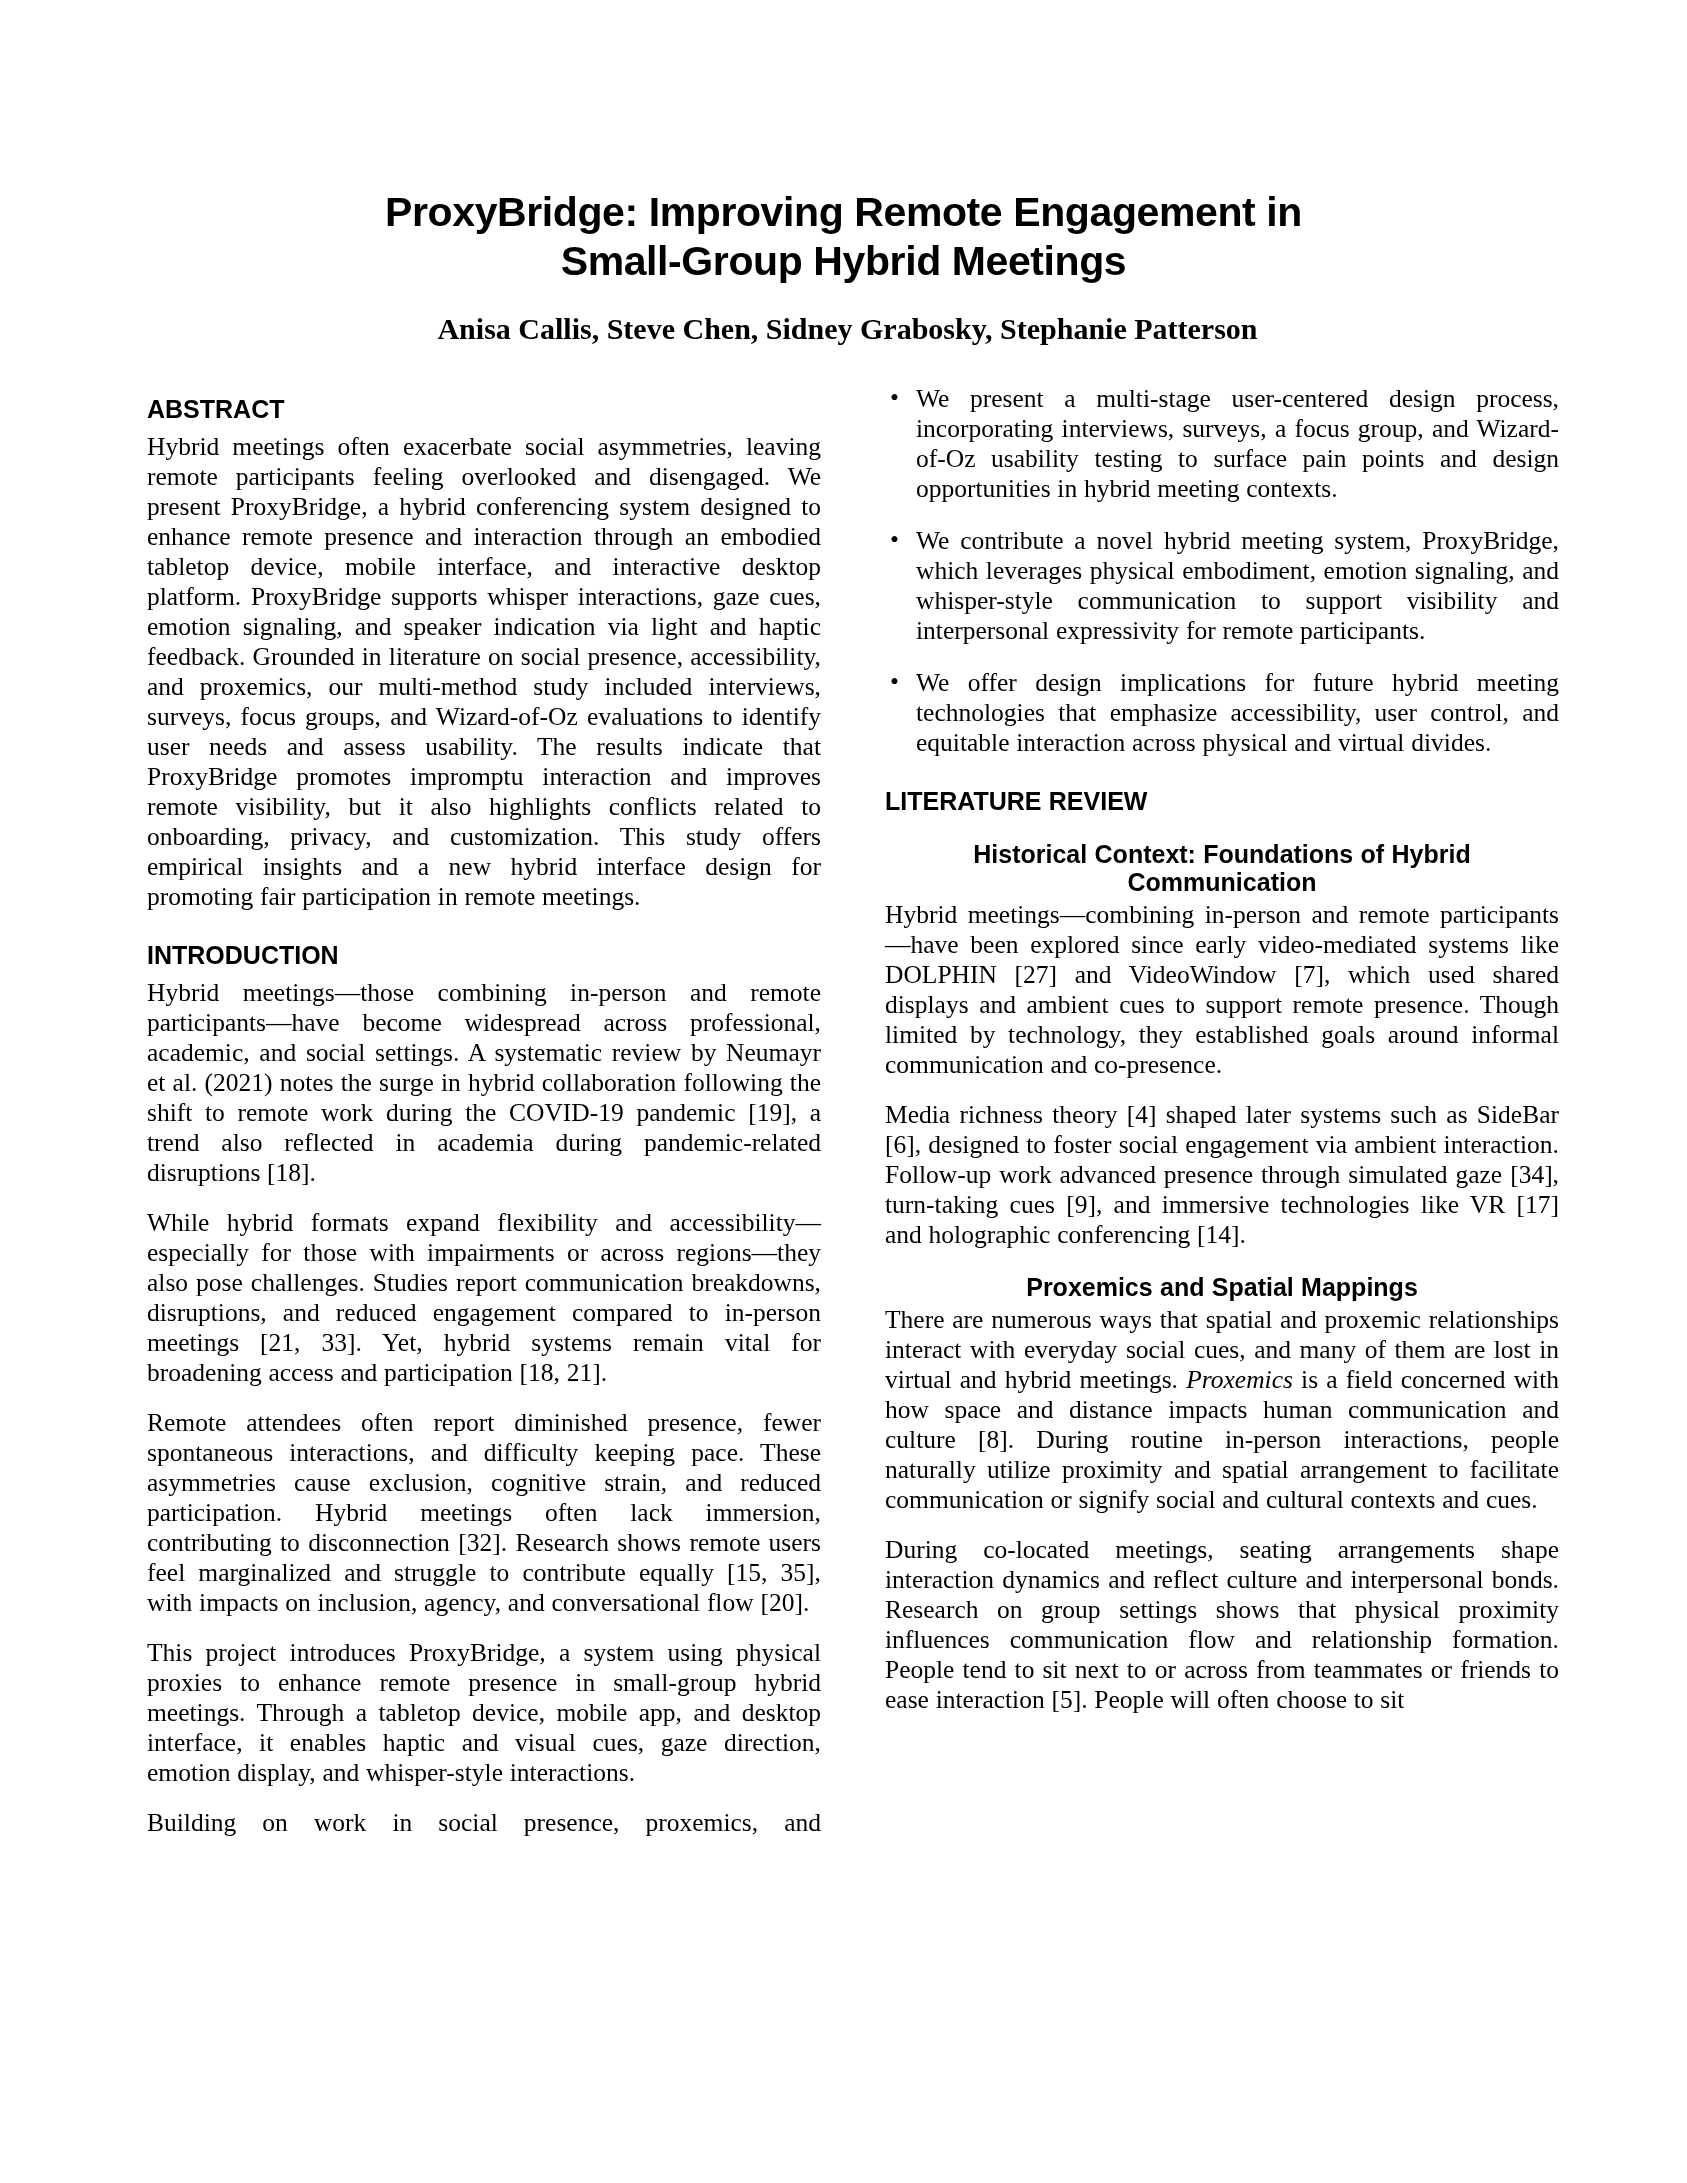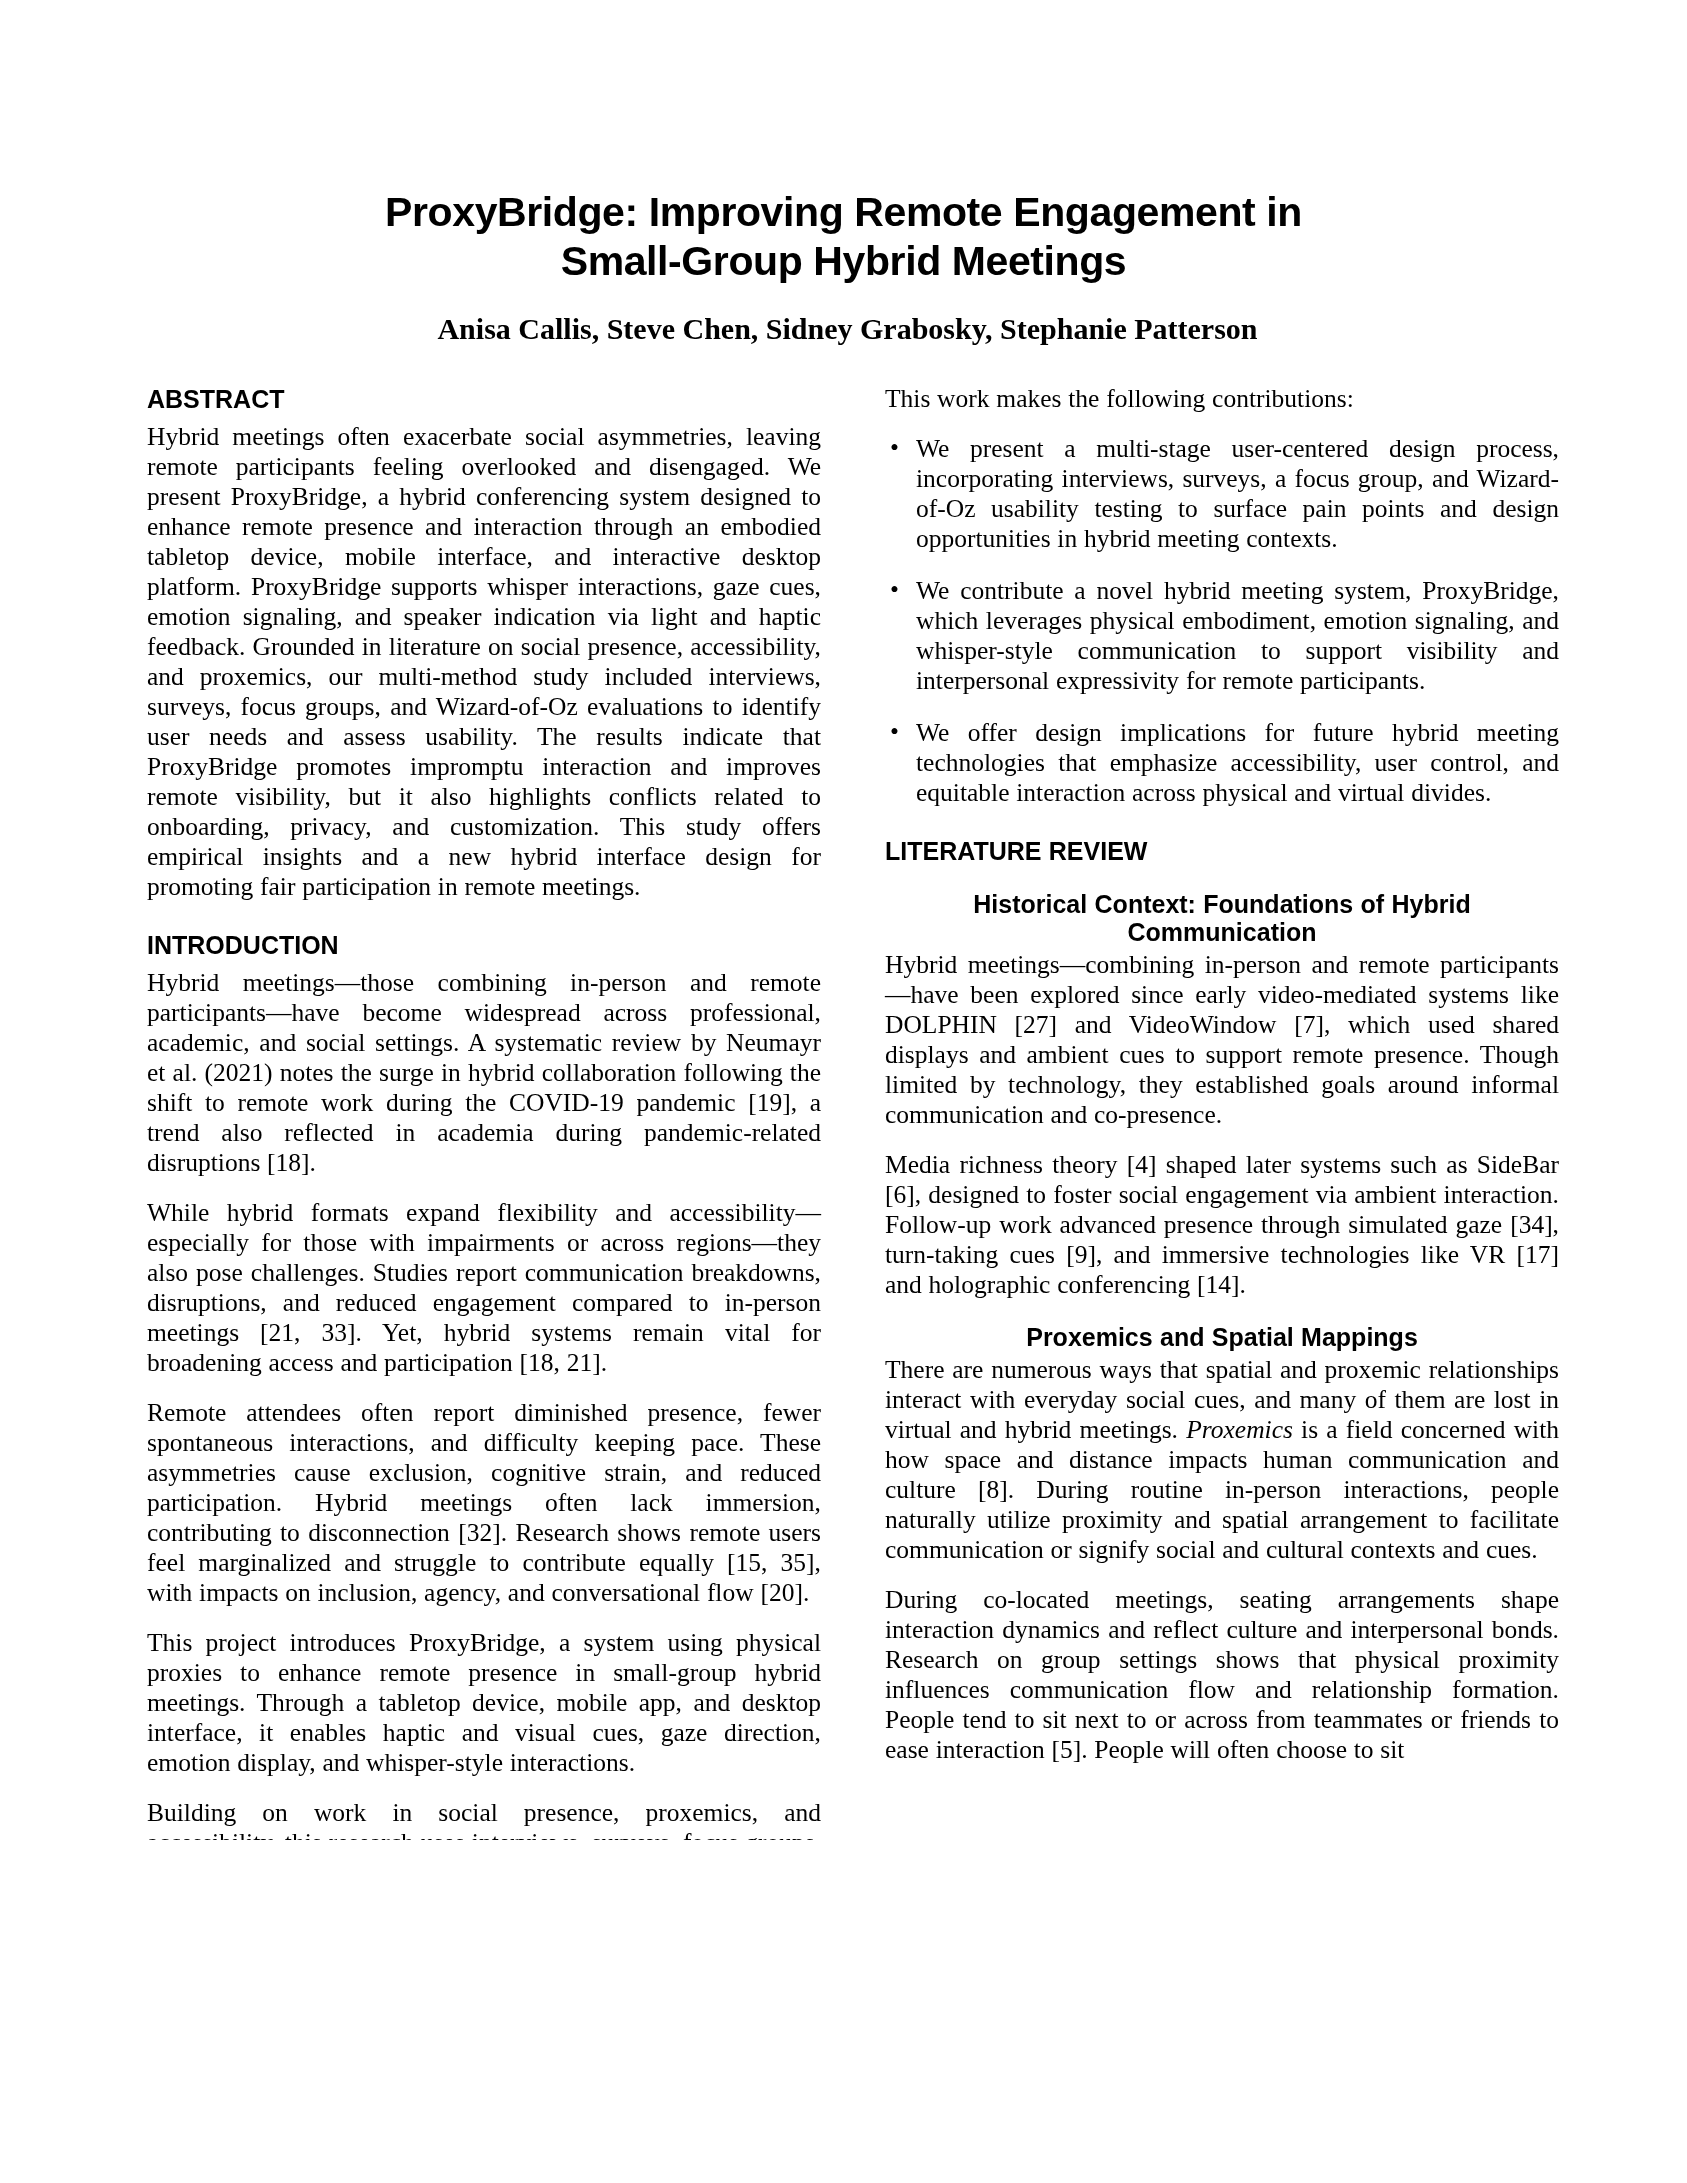--- a/index.html
+++ b/index.html
@@ -55,21 +55,21 @@
   .col-right { left: 885px; }
   .sec-heading {
     font-family: "Liberation Sans", sans-serif;
     font-weight: 700;
     font-size: 25px;
     line-height: 30.5px;
     margin: 28px 0 7.4px 0;
     text-align: left;
     hyphens: none;
   }
-  .sec-heading.first { margin-top: 0; }
+  .sec-heading.first { margin-top: 10px; }
   .subsec-heading {
     font-family: "Liberation Sans", sans-serif;
     font-weight: 700;
     font-size: 25px;
     line-height: 28px;
     margin: 23px 0 4.1px 0;
     text-align: center;
   }
   .col p {
     margin: 0 0 20px 0;
@@ -110,21 +110,20 @@
 
     <div class="sec-heading">INTRODUCTION</div>
     <p>Hybrid meetings—those combining in-person and remote participants—have become widespread across professional, academic, and social settings. A systematic review by Neumayr et al. (2021) notes the surge in hybrid collaboration following the shift to remote work during the COVID-19 pandemic [19], a trend also reflected in academia during pandemic-related disruptions [18].</p>
     <p>While hybrid formats expand flexibility and accessibility—especially for those with impairments or across regions—they also pose challenges. Studies report communication breakdowns, disruptions, and reduced engagement compared to in-person meetings [21, 33]. Yet, hybrid systems remain vital for broadening access and participation [18, 21].</p>
     <p>Remote attendees often report diminished presence, fewer spontaneous interactions, and difficulty keeping pace. These asymmetries cause exclusion, cognitive strain, and reduced participation. Hybrid meetings often lack immersion, contributing to disconnection [32]. Research shows remote users feel marginalized and struggle to contribute equally [15, 35], with impacts on inclusion, agency, and conversational flow [20].</p>
     <p>This project introduces ProxyBridge, a system using physical proxies to enhance remote presence in small-group hybrid meetings. Through a tabletop device, mobile app, and desktop interface, it enables haptic and visual cues, gaze direction, emotion display, and whisper-style interactions.</p>
     <p>Building on work in social presence, proxemics, and accessibility, this research uses interviews, surveys, focus groups, and Wizard-of-Oz testing to identify remote user needs and assess ProxyBridge’s effectiveness.</p>
   </div>
 
   <div class="col col-right">
-    <p class="intro-line">This work makes the following contributions:</p>
     <ul class="contrib-list">
       <li>We present a multi-stage user-centered design process, incorporating interviews, surveys, a focus group, and Wizard-of-Oz usability testing to surface pain points and design opportunities in hybrid meeting contexts.</li>
       <li>We contribute a novel hybrid meeting system, ProxyBridge, which leverages physical embodiment, emotion signaling, and whisper-style communication to support visibility and interpersonal expressivity for remote participants.</li>
       <li>We offer design implications for future hybrid meeting technologies that emphasize accessibility, user control, and equitable interaction across physical and virtual divides.</li>
     </ul>
 
     <div class="sec-heading">LITERATURE REVIEW</div>
 
     <div class="subsec-heading">Historical Context: Foundations of Hybrid Communication</div>
     <p>Hybrid meetings—combining in-person and remote participants—have been explored since early video-mediated systems like DOLPHIN [27] and VideoWindow [7], which used shared displays and ambient cues to support remote presence. Though limited by technology, they established goals around informal communication and co-presence.</p>

